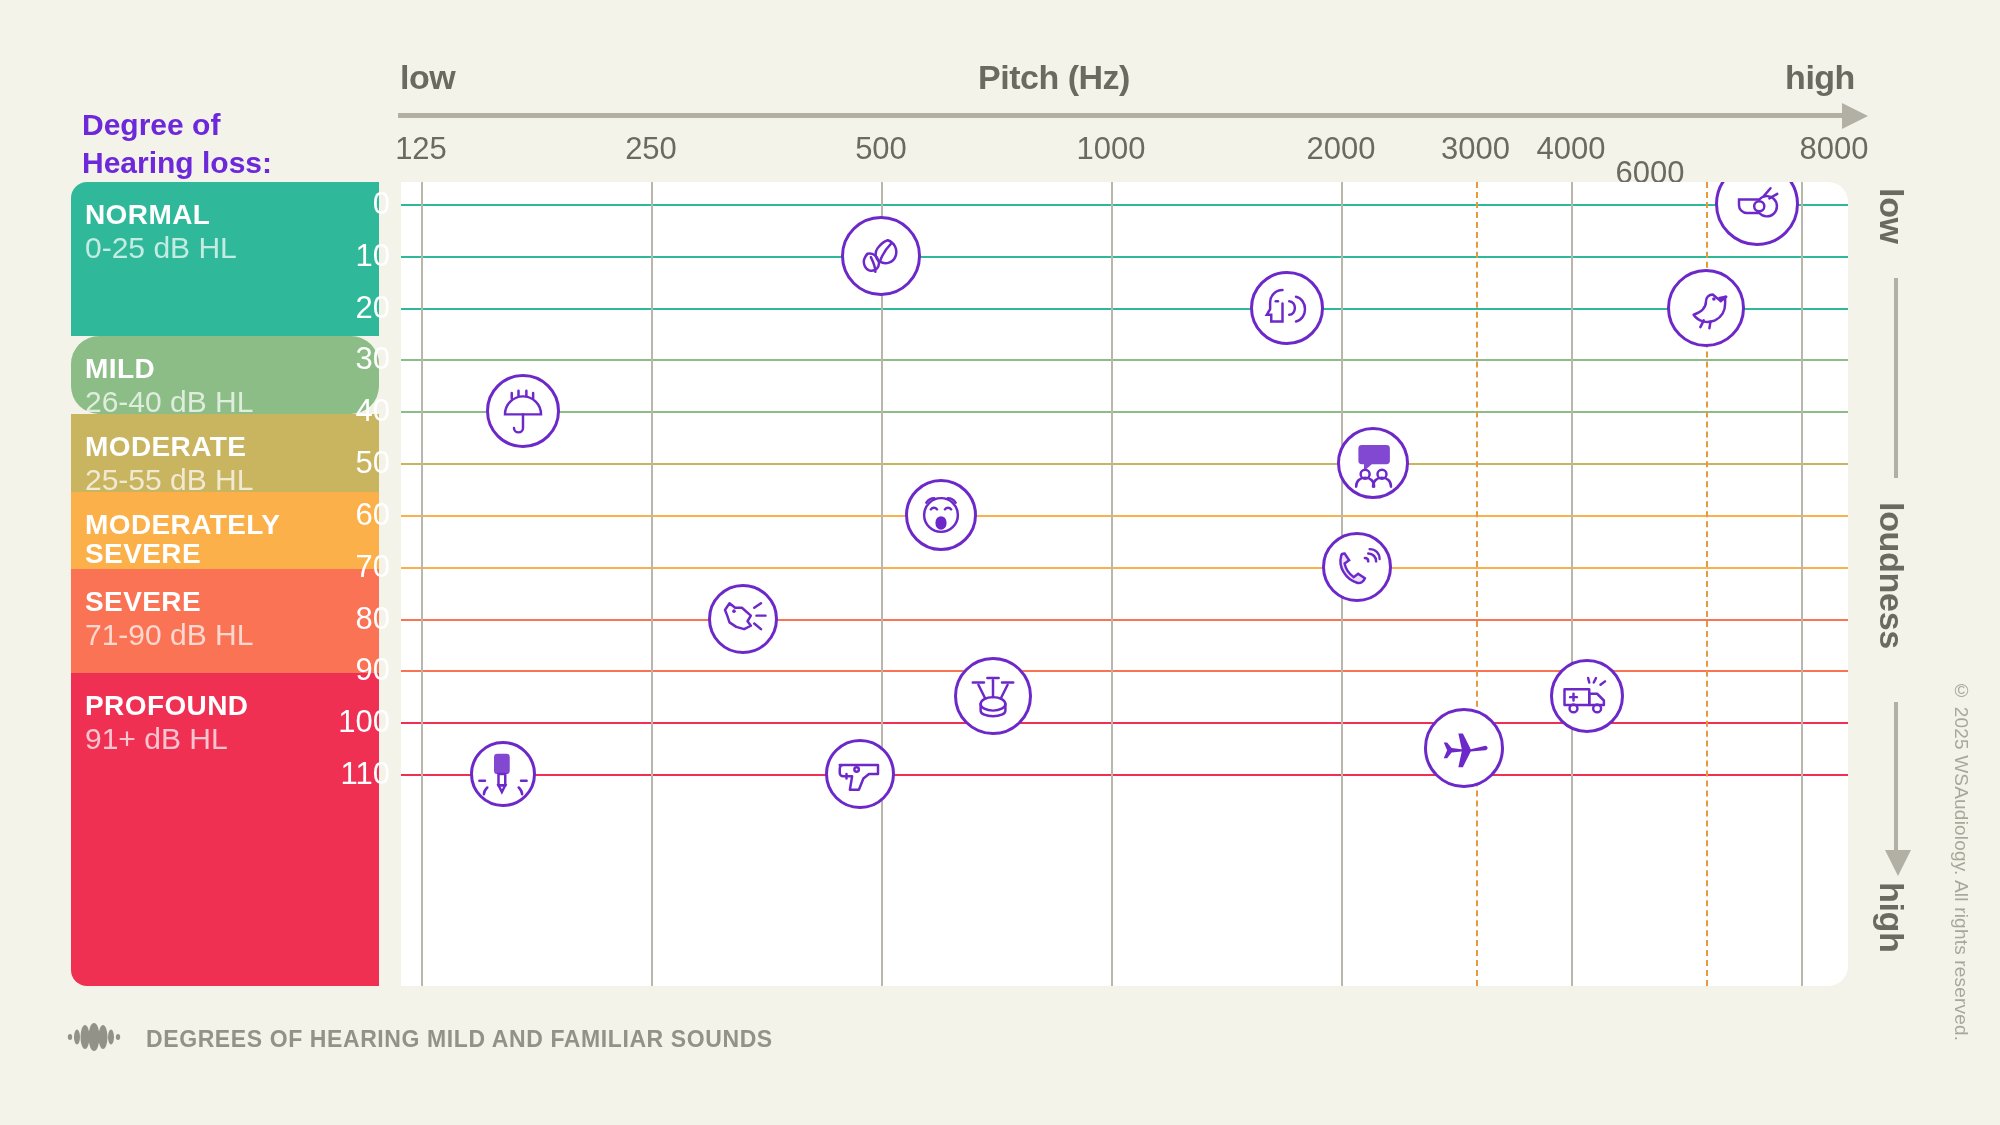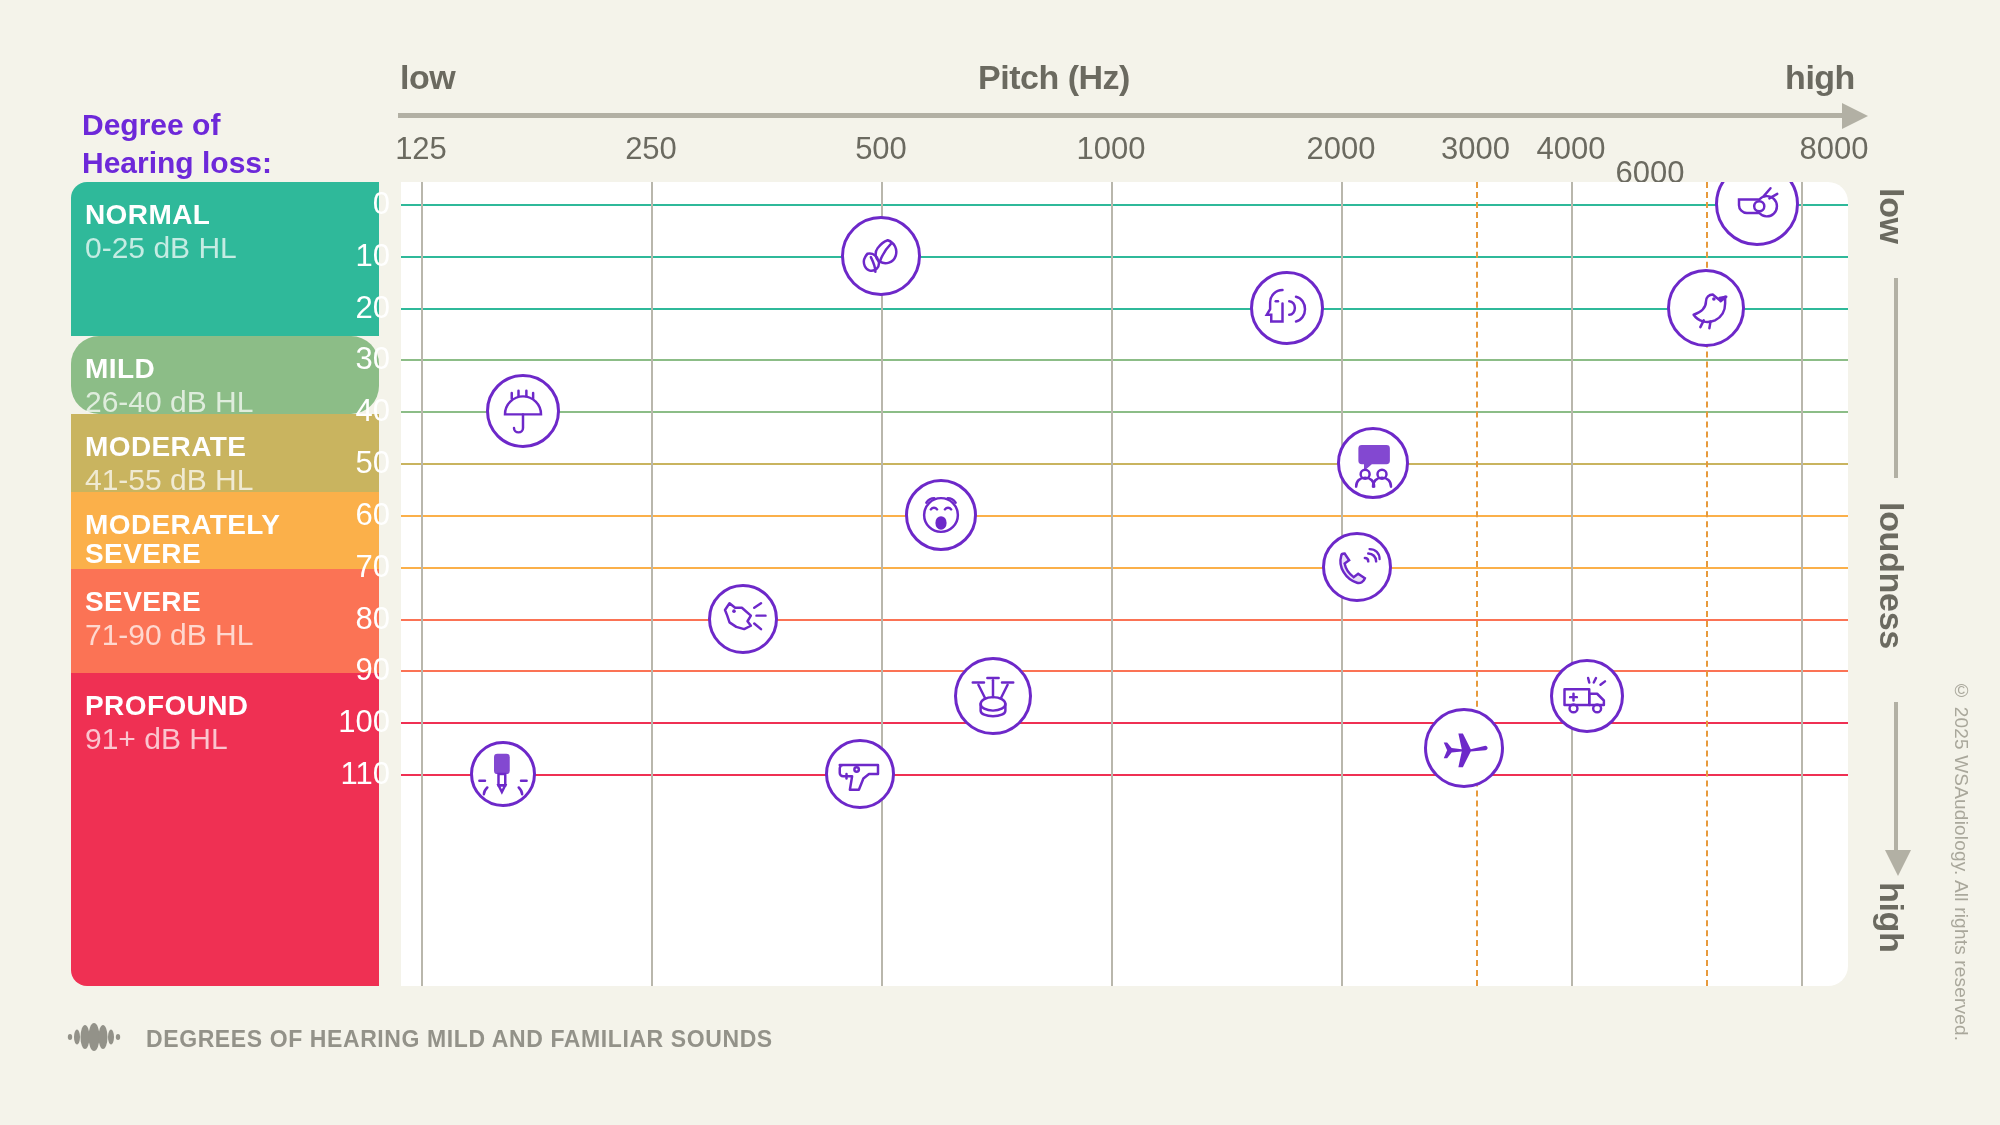--- a/index.html
+++ b/index.html
@@ -175,21 +175,21 @@
       <div class="band" style="top: 0px; height: 154.136px; background: rgb(47, 185, 154);">
         <div class="band-title" style="top: 18px;"><span>NORMAL</span></div>
         <div class="band-range" style="top: 49px;">0-25 dB HL</div>
       </div>
       <div class="band" style="top: 154.136px; height: 77.7273px; background: rgb(140, 189, 135); border-radius: 28px;">
         <div class="band-title" style="top: 18px;"><span>MILD</span></div>
         <div class="band-range" style="top: 49px;">26-40 dB HL</div>
       </div>
       <div class="band" style="top: 231.864px; height: 77.7273px; background: rgb(201, 180, 95);">
         <div class="band-title" style="top: 18px;"><span>MODERATE</span></div>
-        <div class="band-range" style="top: 49px;">41-55 dB HL</div>
+        <div class="band-range" style="top: 49px;">25-55 dB HL</div>
       </div>
       <div class="band" style="top: 309.591px; height: 77.7273px; background: rgb(251, 176, 74);">
         <div class="band-title" style="top: 18px;"><span>MODERATELY</span><br><span>SEVERE</span></div>
         <div class="band-range" style="top: 80px;">56-70 dB HL</div>
       </div>
       <div class="band" style="top: 387.318px; height: 103.636px; background: rgb(251, 115, 85);">
         <div class="band-title" style="top: 18px;"><span>SEVERE</span></div>
         <div class="band-range" style="top: 49px;">71-90 dB HL</div>
       </div>
       <div class="band" style="top: 490.955px; height: 313.045px; background: rgb(239, 48, 83);">

